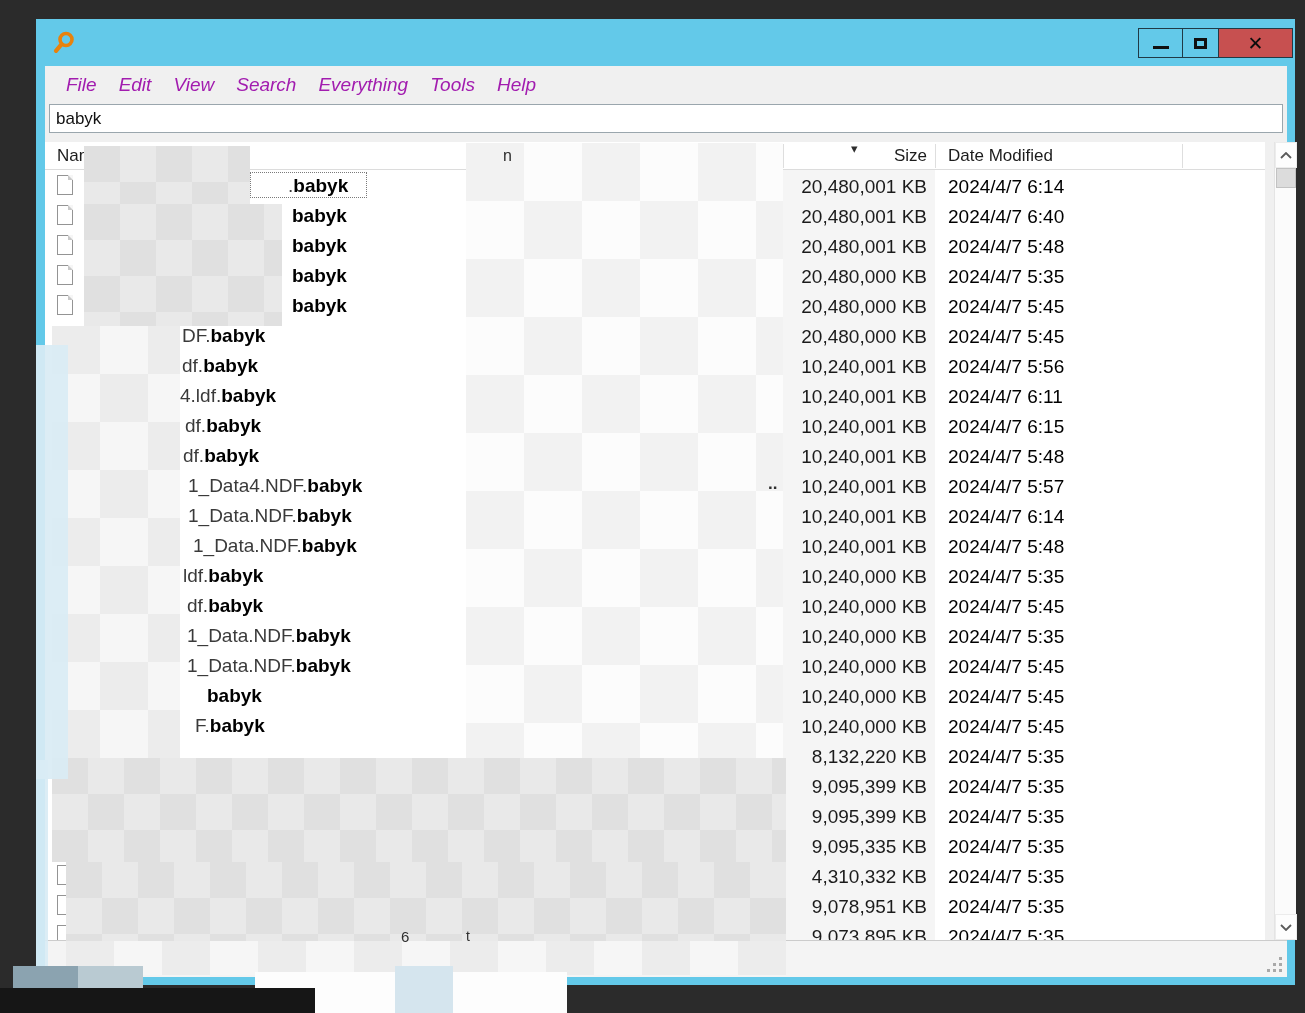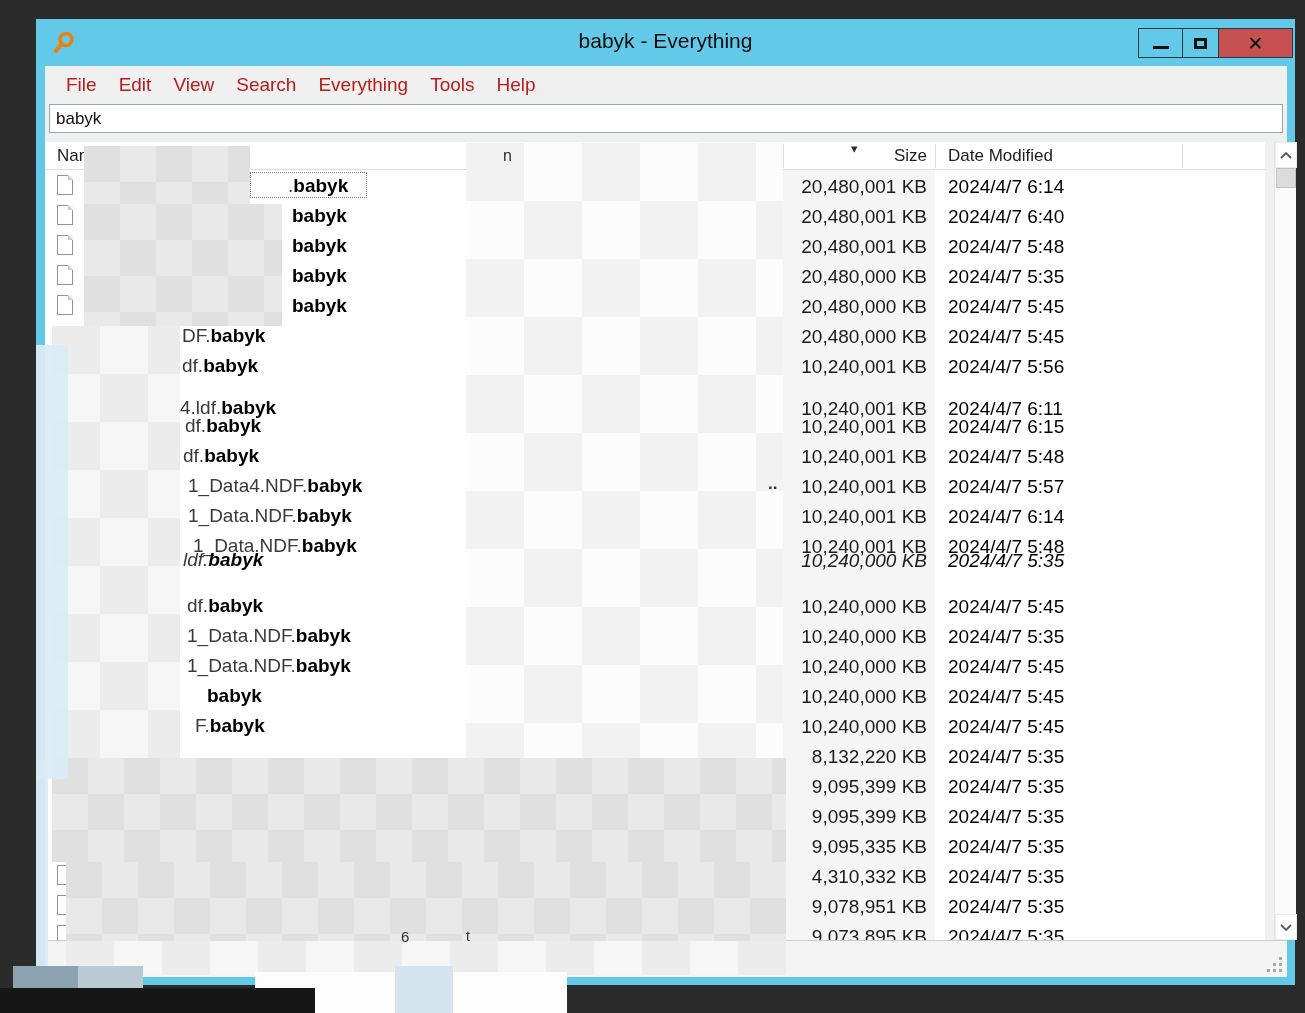--- a/index.html
+++ b/index.html
@@ -16,21 +16,21 @@
   .btn-max{left:1146px;width:37px;background:#63c9e9;}
   .btn-close{left:1182px;width:75px;background:#c75050;}
   .min-bar{width:16px;height:3px;background:#101010;margin-top:8px;}
   .max-box{width:13px;height:11px;border:3px solid #101010;background:transparent;}
   .x-glyph{font-size:19px;font-weight:bold;color:#0d0d0d;line-height:1;}
 
   .content{position:absolute;left:9px;top:47px;width:1242px;height:911px;background:#f0f0f0;}
 
   
   .menubar{position:absolute;left:0;top:0;width:100%;height:37px;padding-left:10px;display:flex;align-items:center;background:#f0f0f0;}
-  .menu-item{font-size:19px;color:#b91c1c;padding:0 11px;white-space:pre;}
+  .menu-item{font-size:19px;color:#a21caf;padding:0 11px;white-space:pre;font-style:italic;}
 
   
   .searchbox{position:absolute;left:4px;top:38px;width:1234px;height:29px;border:1px solid #9aa6ad;background:#fff;
              font-size:17px;color:#111;padding:0 0 0 6px;outline:none;}
 
   
   .list{position:absolute;left:0px;top:76px;width:1220px;height:798px;background:#fff;overflow:hidden;}
   .hdr{position:absolute;left:0;top:0;width:100%;height:28px;background:#fff;border-bottom:1px solid #dcdcdc;font-size:17px;color:#1c1c1c;}
   .hdr-sep{position:absolute;top:2px;width:1px;height:24px;background:#dedede;}
   .hdr-name{position:absolute;left:12px;top:4px;}
@@ -77,21 +77,20 @@
 
 <div class="screen">
 
   <div class="window">
 
     <div class="titlebar">
       <svg class="app-icon" viewBox="0 0 26 26">
         <circle cx="15" cy="9.5" r="6" fill="none" stroke="#e8820c" stroke-width="3.6"></circle>
         <line x1="10.2" y1="14.6" x2="5" y2="20.8" stroke="#e8820c" stroke-width="4.2" stroke-linecap="round"></line>
       </svg>
-      <div class="title">babyk - Everything</div>
       <div class="winbtn btn-min">
           <div class="min-bar"></div>
         </div>
       <div class="winbtn btn-max">
           <div class="max-box"></div>
         </div>
       <div class="winbtn btn-close">
           <span class="x-glyph">✕</span>
         </div>
     </div>
@@ -163,21 +162,21 @@
     <span class="nm" style="left: 137px;"><span class="pre">DF.</span><b class="match">babyk</b></span>
     <span class="sz">20,480,000 KB</span>
     <span class="dt">2024/4/7 5:45</span>
   </div>
             <div class="row" style="top: 209px;">
 
     <span class="nm" style="left: 137px;"><span class="pre">df.</span><b class="match">babyk</b></span>
     <span class="sz">10,240,001 KB</span>
     <span class="dt">2024/4/7 5:56</span>
   </div>
-            <div class="row" style="top: 251px;">
+            <div class="row" style="top: 239px;">
 
     <span class="nm" style="left: 135px;"><span class="pre">4.ldf.</span><b class="match">babyk</b></span>
     <span class="sz">10,240,001 KB</span>
     <span class="dt">2024/4/7 6:11</span>
   </div>
             <div class="row" style="top: 269px;">
 
     <span class="nm" style="left: 140px;"><span class="pre">df.</span><b class="match">babyk</b></span>
     <span class="sz">10,240,001 KB</span>
     <span class="dt">2024/4/7 6:15</span>
@@ -199,21 +198,21 @@
     <span class="nm" style="left: 143px;"><span class="pre">1_Data.NDF.</span><b class="match">babyk</b></span>
     <span class="sz">10,240,001 KB</span>
     <span class="dt">2024/4/7 6:14</span>
   </div>
             <div class="row" style="top: 389px;">
 
     <span class="nm" style="left: 148px;"><span class="pre">1_Data.NDF.</span><b class="match">babyk</b></span>
     <span class="sz">10,240,001 KB</span>
     <span class="dt">2024/4/7 5:48</span>
   </div>
-            <div class="row" style="top: 403px; font-style: italic;">
+            <div class="row" style="top: 419px;">
 
     <span class="nm" style="left: 138px;"><span class="pre">ldf.</span><b class="match">babyk</b></span>
     <span class="sz">10,240,000 KB</span>
     <span class="dt">2024/4/7 5:35</span>
   </div>
             <div class="row" style="top: 449px;">
 
     <span class="nm" style="left: 142px;"><span class="pre">df.</span><b class="match">babyk</b></span>
     <span class="sz">10,240,000 KB</span>
     <span class="dt">2024/4/7 5:45</span>

